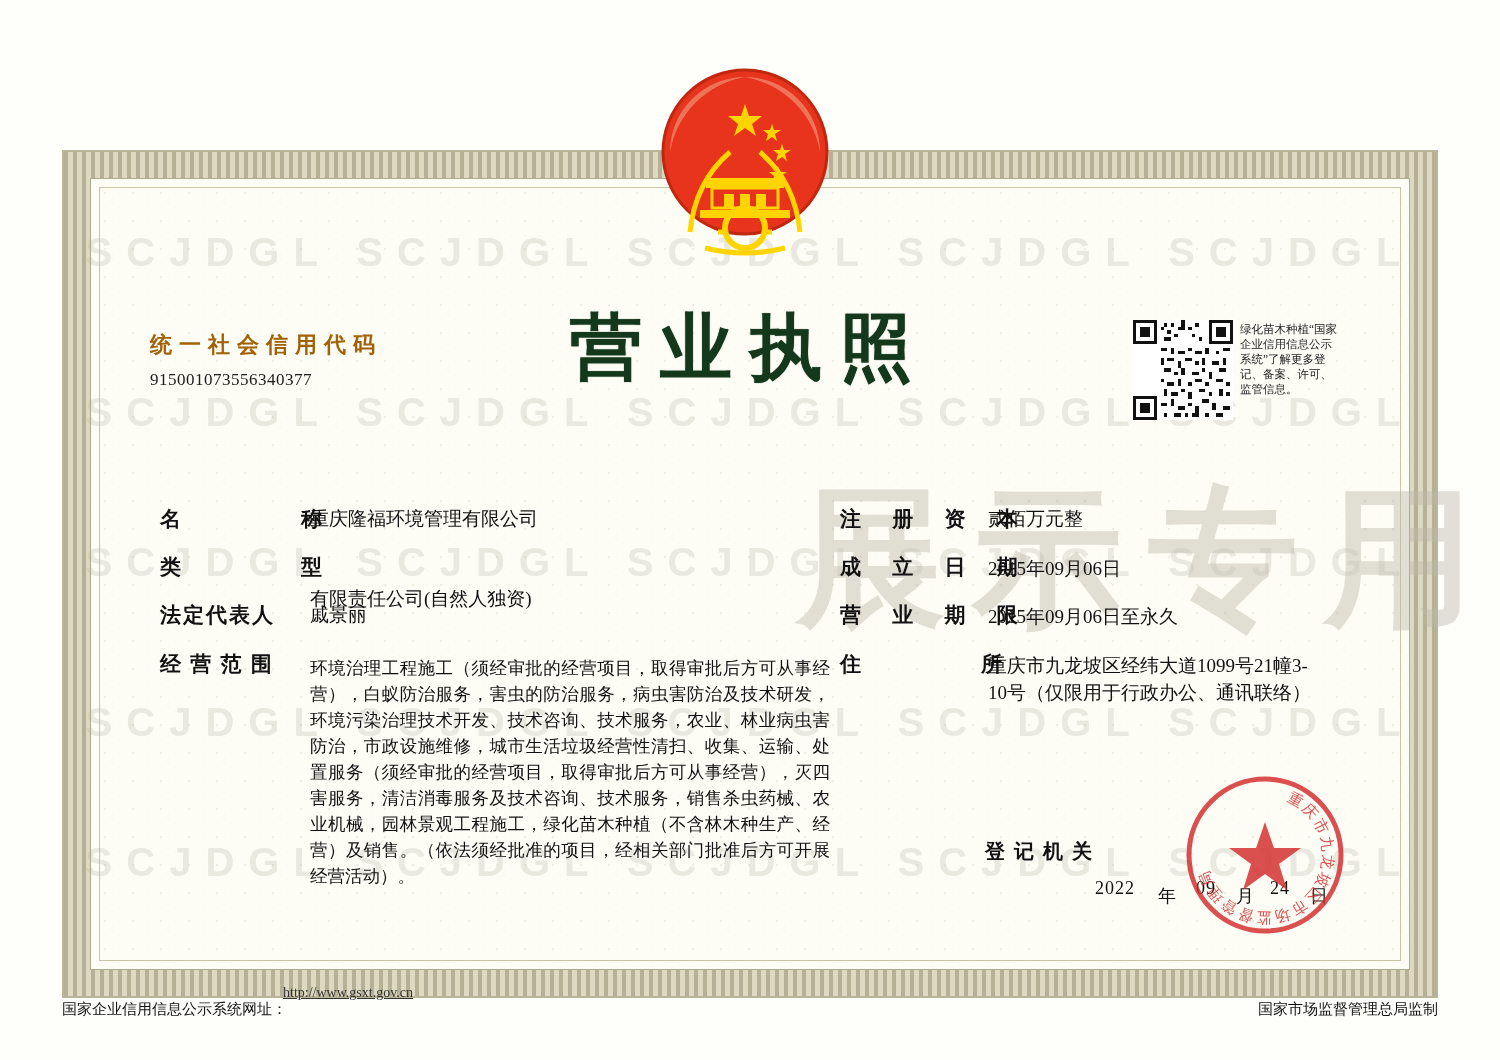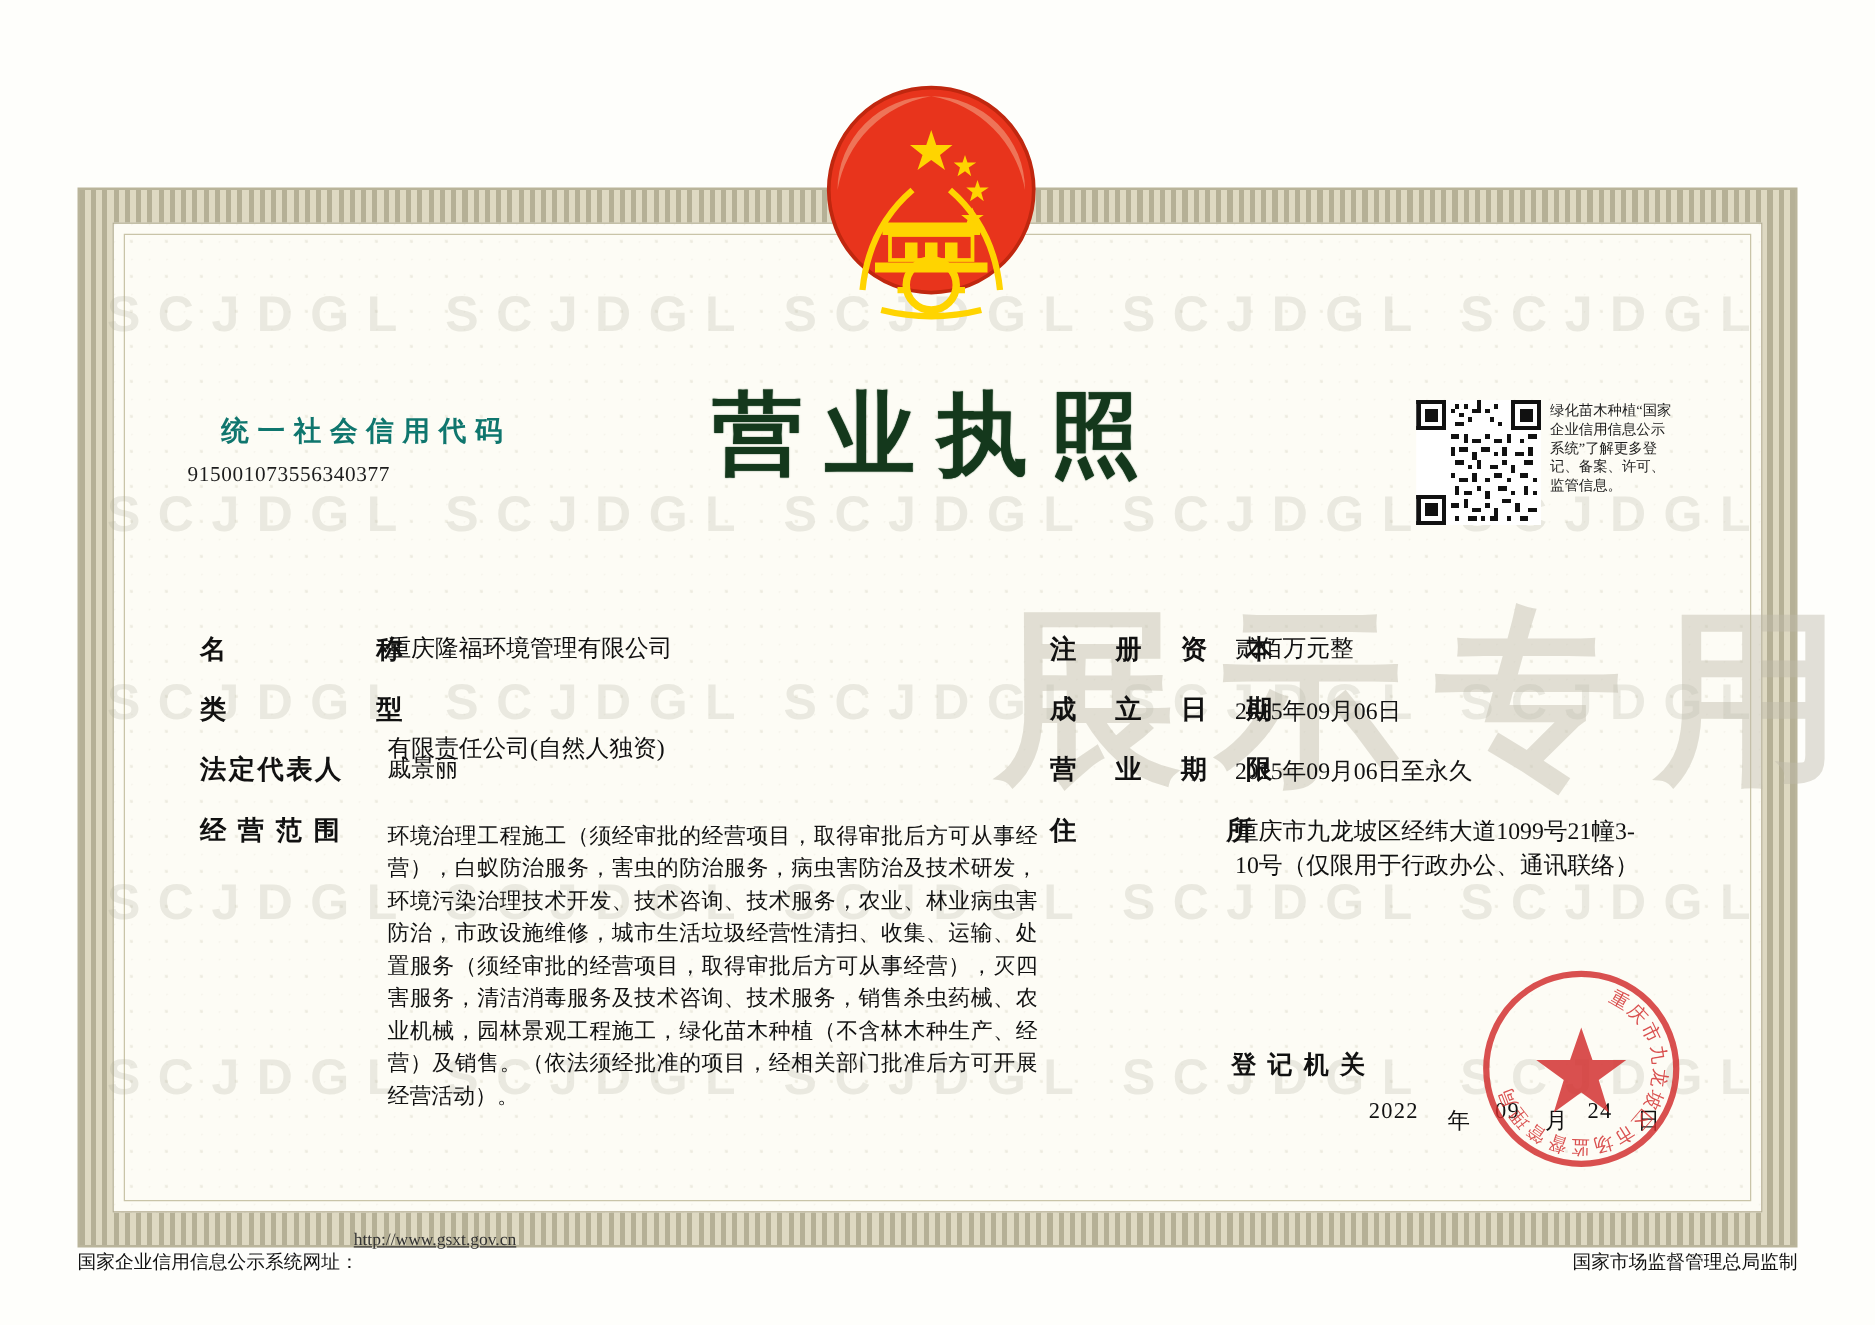--- a/index.html
+++ b/index.html
@@ -99,24 +99,23 @@
     font-weight:bold;
     font-size:72px;
     letter-spacing:18px;
     color:#14381c;
     text-shadow:0 0 1px #14381c;
     z-index:5;
   }
   
   .code-label{
     position:absolute;left:150px;top:330px;
-    font-size:22px;font-weight:bold;letter-spacing:7px;color:#0f766e;
-    font-family:"Liberation Serif", serif;
-    z-index:5;
-    margin-left:27px;
+    font-size:22px;font-weight:bold;letter-spacing:7px;color:#a16207;
+    font-family:"Liberation Serif", serif;
+    z-index:5;
   }
   .code-value{
     position:absolute;left:150px;top:370px;
     font-size:17px;letter-spacing:.5px;color:#1c1c1c;
     font-family:"Liberation Serif", serif;
     z-index:5;
   }
   
   .qr{
     position:absolute;left:1133px;top:320px;

